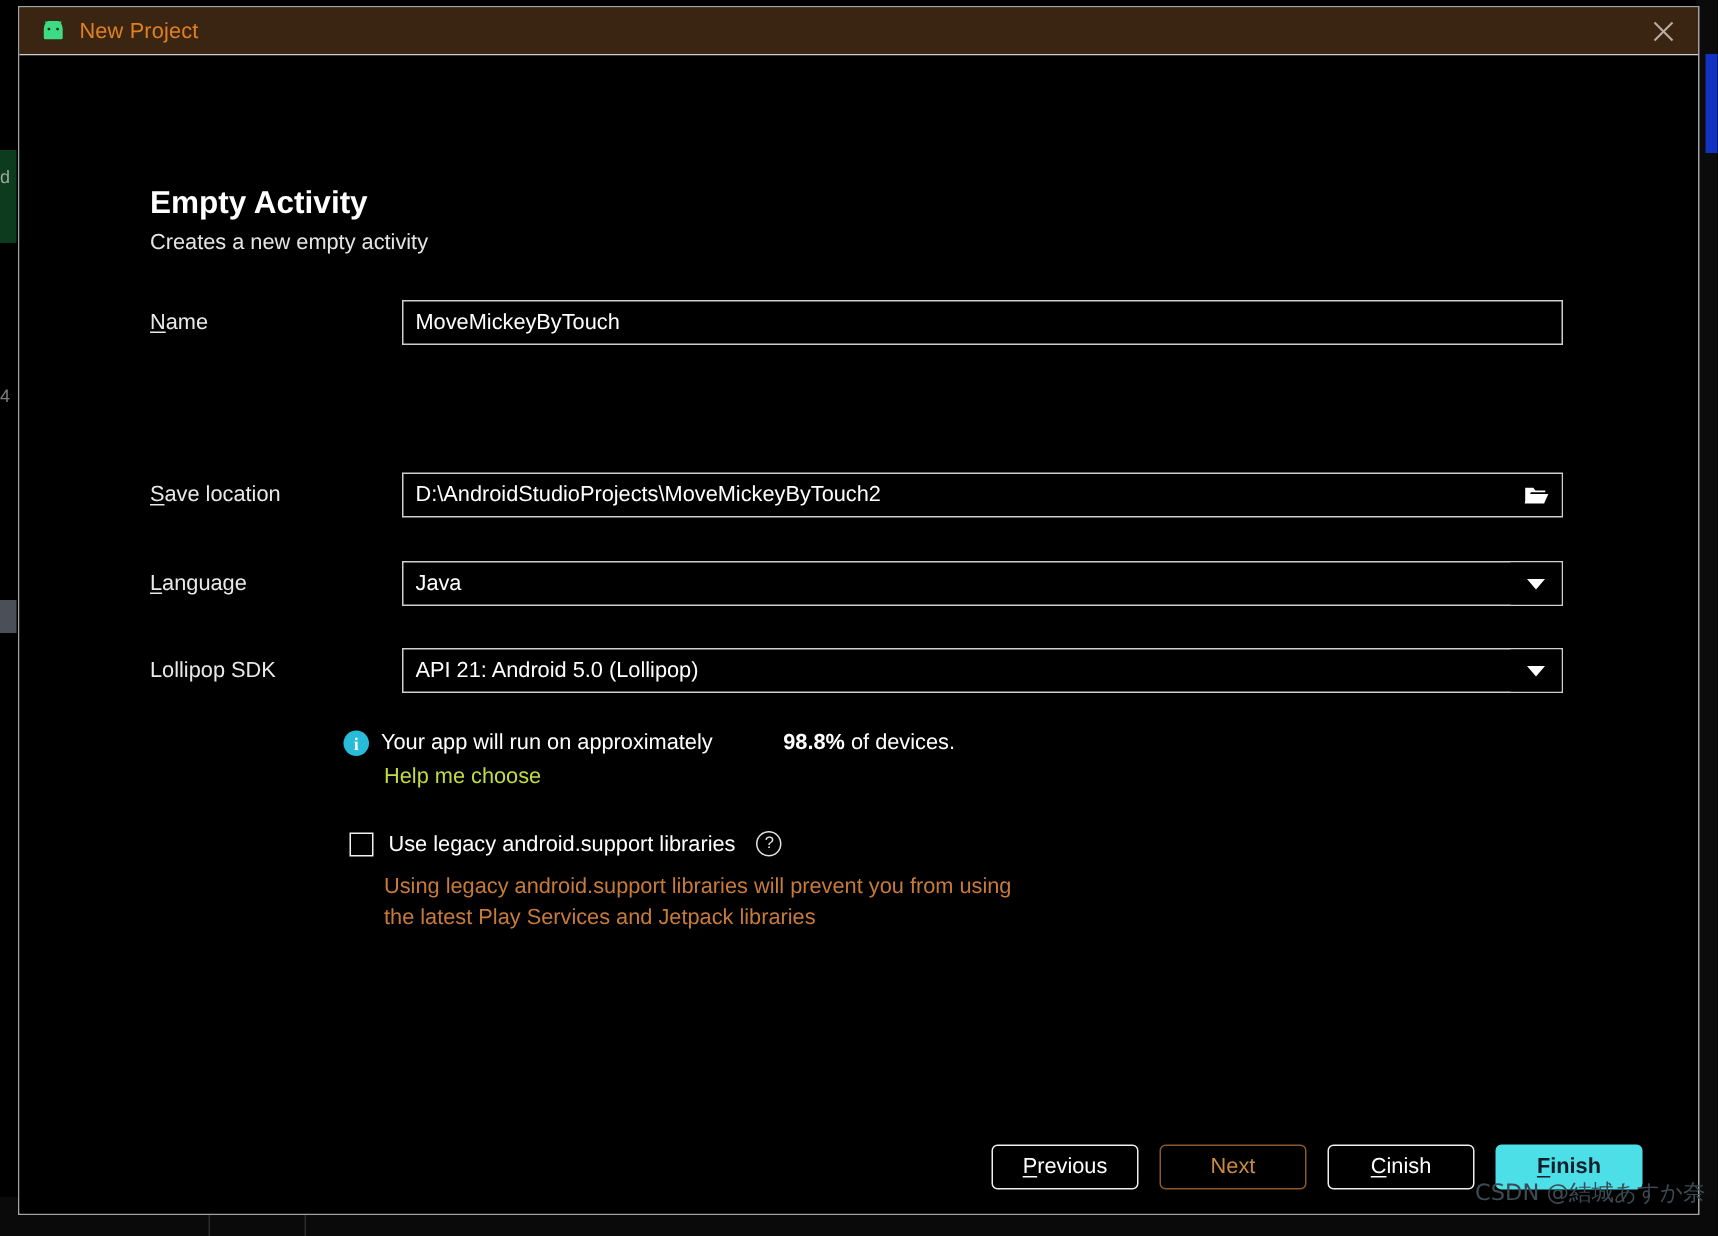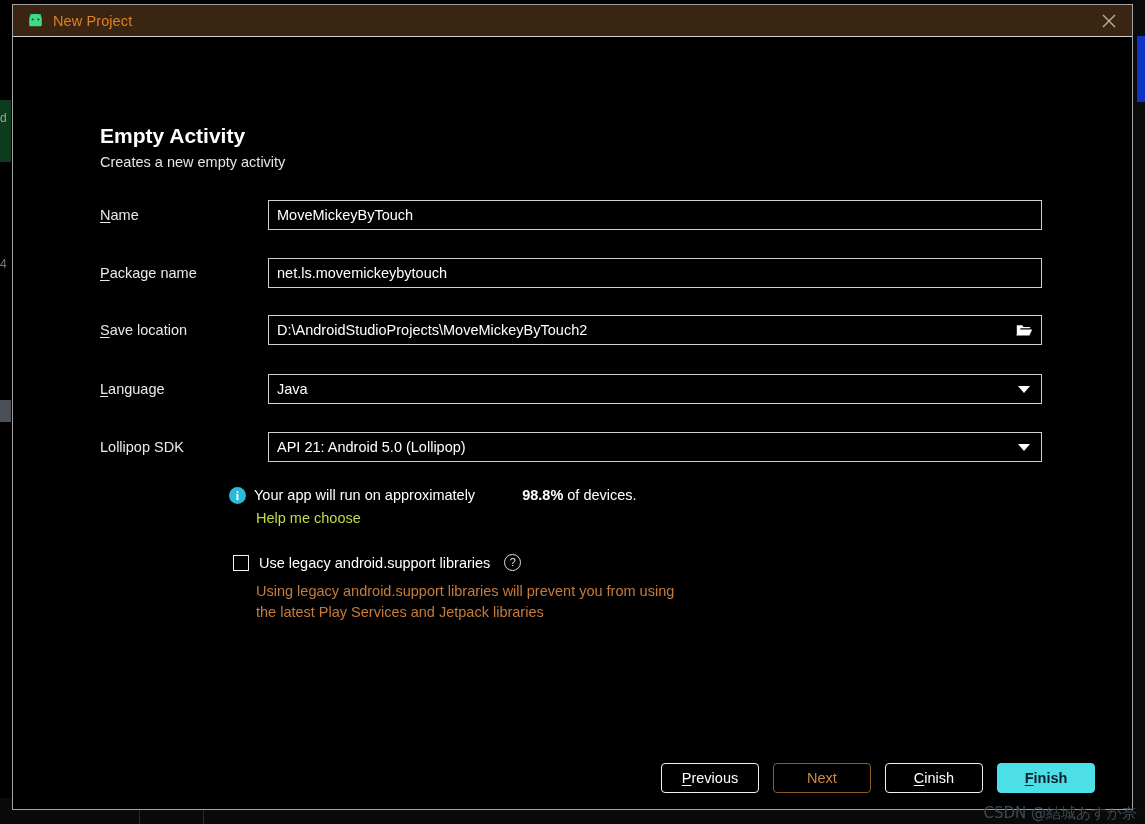--- a/index.html
+++ b/index.html
@@ -203,21 +203,21 @@
   .dlg-btn u { text-decoration: underline; text-underline-offset: 2px; }
   .btn-default { border: 1px solid #f0f0f0; color: #ffffff; }
   .btn-disabled { border: 1px solid #8a5a2a; color: #c98a43; }
   .btn-primary {
     border: 1px solid #4ddfe8; background: #4ddfe8; color: #0a1f2b;
     font-weight: bold;
   }
 
   
   #watermark {
-    position: absolute; right: 8px; bottom: 1px;
+    position: absolute; right: 8px; bottom: 19px;
     color: #3c4a52; font-size: 15px;
     font-family: "DejaVu Sans", sans-serif;
     white-space: nowrap;
     pointer-events: none;
   }
 </style>
 </head>
 <body>
 
 <div id="ide-bg">
@@ -260,28 +260,20 @@
 
     <div class="form-row" style="top:163px">
       <div class="form-label">
         <u>N</u><span>ame</span>
       </div>
       <div class="field-wrap">
         <input class="text-field" type="text" value="MoveMickeyByTouch" style="">
       </div>
     </div>
 
-    <div class="form-row" style="top:221px">
-      <div class="form-label">
-        <u>P</u><span>ackage name</span>
-      </div>
-      <div class="field-wrap">
-        <input class="text-field" type="text" value="net.ls.movemickeybytouch" style="">
-      </div>
-    </div>
 
     <div class="form-row" style="top:278px">
       <div class="form-label">
         <u>S</u><span>ave location</span>
       </div>
       <div class="field-wrap">
         <input class="text-field has-btn" type="text" value="D:\AndroidStudioProjects\MoveMickeyByTouch2" style="">
         <div class="field-btn">
           <svg width="17" height="14" viewBox="0 0 17 14">
             <path d="M0.8 2.2 H6.2 L7.6 4.0 H14.2 V5.2 H4.6 L1.6 12.2 H0.8 Z" fill="#ffffff"></path>

